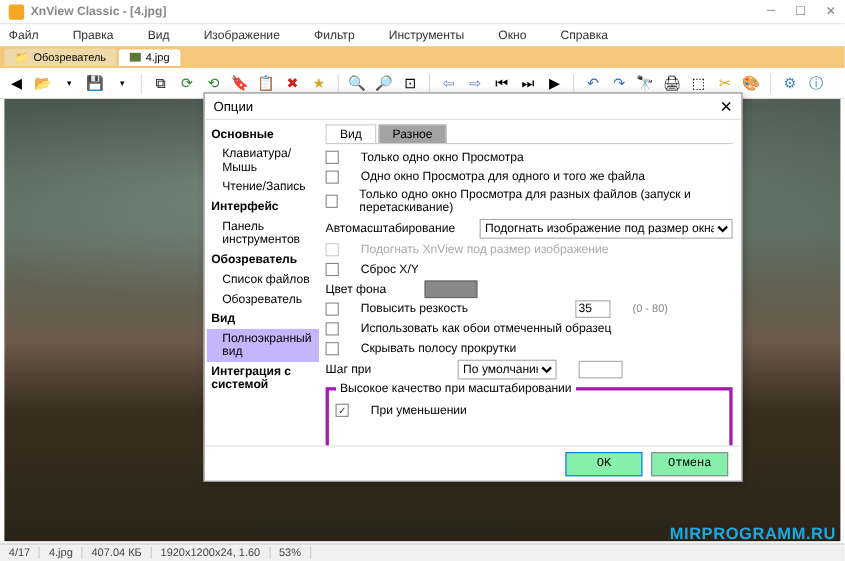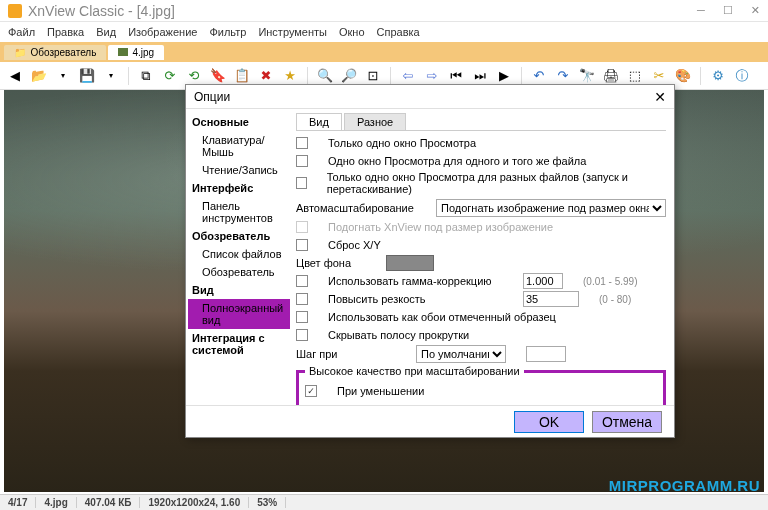--- a/index.html
+++ b/index.html
@@ -1,24 +1,24 @@
 <!DOCTYPE html>
 <html><head>
 <meta charset="utf-8">
 <style>
 * { box-sizing: border-box; margin: 0; padding: 0; font-family: "Segoe UI", Tahoma, sans-serif; }
 body { width: 768px; height: 510px; overflow: hidden; background: #fff; position: relative; }
 
 .titlebar { height: 22px; background: #fff; display: flex; align-items: center; padding: 0 8px; border-bottom: 1px solid #e5e5e5; }
 .titlebar .logo { width: 14px; height: 14px; background: #f5a623; border-radius: 2px; margin-right: 6px; }
-.titlebar .title { font-size: 14px; color: #888; flex: 1; }
+.titlebar .title { font-size: 11px; color: #888; flex: 1; font-weight: bold; }
 .winbtns { display: flex; gap: 18px; color: #888; font-size: 11px; }
 .winbtn { cursor: pointer; }
 
-.menubar { height: 20px; display: flex; align-items: center; padding: 0 8px; gap: 12px; font-size: 11px; color: #333; }
+.menubar { height: 20px; display: flex; align-items: center; padding: 0 8px; gap: 31px; font-size: 11px; color: #333; }
 .menubar span { cursor: pointer; }
 
 .tabbar { height: 20px; background: #f5c77a; display: flex; align-items: center; padding: 0 4px; gap: 2px; }
 .tab { background: #f0d9a8; padding: 2px 10px; font-size: 10px; display: flex; align-items: center; gap: 4px; border-radius: 2px 2px 0 0; }
 .tab.active { background: #fff; }
 .tab .mini { width: 10px; height: 8px; background: #5a7a3a; }
 
 .toolbar { height: 28px; background: #fff; border-bottom: 1px solid #ddd; display: flex; align-items: center; padding: 0 6px; gap: 6px; }
 .tbtn { width: 18px; height: 18px; display: flex; align-items: center; justify-content: center; font-size: 13px; cursor: pointer; }
 .tsep { width: 1px; height: 18px; background: #ddd; margin: 0 2px; }
@@ -27,41 +27,41 @@
 .viewport::before { content:""; position:absolute; top:0; left:0; right:0; height:55%; background: radial-gradient(ellipse at 30% 40%, rgba(200,220,210,0.25) 0%, transparent 50%), radial-gradient(ellipse at 70% 30%, rgba(180,200,190,0.2) 0%, transparent 50%); }
 
 .dialog { position: absolute; left: 185px; top: 84px; width: 490px; height: 354px; background: #fff; border: 1px solid #888; box-shadow: 2px 2px 8px rgba(0,0,0,0.3); display: flex; flex-direction: column; }
 .dlg-title { height: 24px; display: flex; align-items: center; padding: 0 8px; font-size: 12px; border-bottom: 1px solid #e0e0e0; }
 .dlg-title span:first-child { flex: 1; }
 .dlg-close { cursor: pointer; font-size: 14px; }
 .dlg-body { flex: 1; display: flex; overflow: hidden; }
 .sidebar { width: 120px; padding: 4px 2px; font-size: 11px; overflow: hidden; }
 .side-cat { font-weight: bold; padding: 3px 4px; }
 .side-item { padding: 3px 4px 3px 14px; cursor: pointer; }
-.side-item.sel { background: #a21caf; }
+.side-item.sel { background: #c4b5fd; }
 .mainpanel { flex: 1; padding: 4px 8px 4px 4px; font-size: 11px; }
 .tabs { display: flex; gap: 2px; border-bottom: 1px solid #ccc; margin-bottom: 4px; }
-.ptab { padding: 2px 12px; border: 1px solid #ccc; border-bottom: none; background: #e5e5e5; cursor: pointer; font-size: 11px; }
+.ptab { padding: 2px 12px; border: 1px solid #ccc; border-bottom: none; background: #a3a3a3; cursor: pointer; font-size: 11px; }
 .ptab.active { background: #fff; }
 .row { display: flex; align-items: center; gap: 20px; margin: 2px 0; min-height: 16px; }
 .row label { font-size: 11px; }
 .chk { width: 12px; height: 12px; border: 1px solid #888; background: #fff; display: inline-flex; align-items: center; justify-content: center; font-size: 9px; color: #333; }
 .chk.checked::after { content: "✓"; }
 input.txt { border: 1px solid #aaa; font-size: 11px; padding: 0 2px; height: 16px; }
 select.sel { border: 1px solid #aaa; font-size: 11px; height: 18px; background: #fff; }
 .hint { color: #888; font-size: 10px; }
 .disabled { color: #aaa; }
 .swatch { width: 48px; height: 16px; background: #888; border: 1px solid #666; }
 fieldset.grp { border: 3px solid #a21caf; padding: 4px 6px 6px; margin: 2px 0; }
 fieldset.grp legend { font-size: 11px; padding: 0 4px; }
 .dlg-foot { height: 32px; display: flex; align-items: center; justify-content: flex-end; gap: 8px; padding: 0 12px; border-top: 1px solid #e0e0e0; }
-.btn { min-width: 70px; height: 22px; border: 1px solid #888; background: #c4b5fd; font-size: 14px; cursor: pointer; }
+.btn { min-width: 70px; height: 22px; border: 1px solid #888; background: #86efac; font-size: 11px; cursor: pointer; font-family: Liberation Mono, monospace; }
 .btn.primary { border: 1px solid #0078d7; }
 
-.statusbar { position: absolute; left: 0; right: 0; bottom: 0; height: 16px; background: #f0f0f0; border-top: 1px solid #ccc; display: flex; align-items: center; font-size: 10px; color: #444; font-weight: bold; }
+.statusbar { position: absolute; left: 0; right: 0; bottom: 0; height: 16px; background: #f0f0f0; border-top: 1px solid #ccc; display: flex; align-items: center; font-size: 10px; color: #444; }
 .statusbar > div { padding: 0 8px; border-right: 1px solid #ccc; }
 .watermark { position: absolute; right: 8px; bottom: 16px; font-size: 15px; font-weight: bold; color: #1fa8e0; font-family: Arial, sans-serif; letter-spacing: 0.5px; }
 </style>
 </head>
 <body>
 
 <div class="titlebar">
   <div class="logo"></div>
   <div class="title">XnView Classic - [4.jpg]</div>
   <div class="winbtns">
@@ -179,28 +179,22 @@
       <div class="row">
           <span class="chk"></span>
           <label>Сброс X/Y</label>
         </div>
       <div class="row">
         <label style="width:70px">Цвет фона</label>
         <div class="swatch"></div>
       </div>
       <div class="row">
         <span class="chk"></span>
-        <label style="width:175px">Использовать гамма-коррекцию</label>
-        <input class="txt" style="width: 40px;" value="1.000">
-        <span class="hint">(0.01 - 5.99)</span>
-      </div>
-      <div class="row">
-        <span class="chk"></span>
         <label style="width:175px">Повысить резкость</label>
-        <input class="txt" style="width: 56px;" value="35">
+        <input class="txt" style="width: 32px;" value="35">
         <span class="hint">(0 - 80)</span>
       </div>
       <div class="row">
           <span class="chk"></span>
           <label>Использовать как обои отмеченный образец</label>
         </div>
       <div class="row">
           <span class="chk"></span>
           <label>Скрывать полосу прокрутки</label>
         </div>

